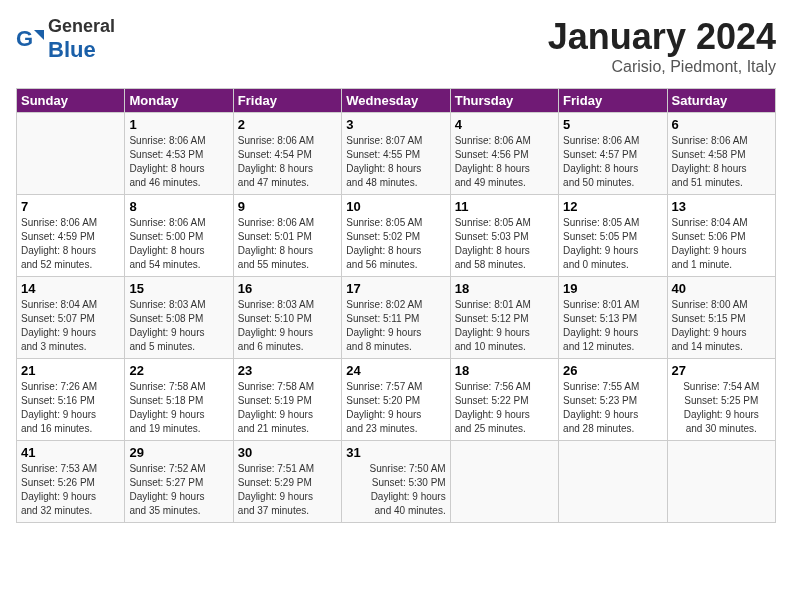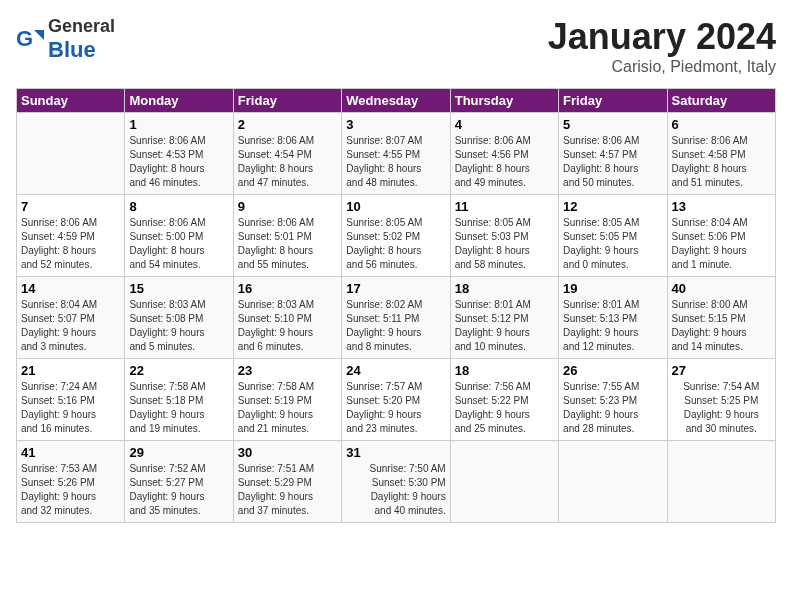--- a/index.html
+++ b/index.html
@@ -254,21 +254,21 @@
           <div class="day-number">40</div>
           <div class="day-info" style="white-space: pre-line;">Sunrise: 8:00 AM
 Sunset: 5:15 PM
 Daylight: 9 hours
 and 14 minutes.</div>
         </td>
       </tr>
       <tr>
         <td>
           <div class="day-number">21</div>
-          <div class="day-info" style="white-space: pre-line;">Sunrise: 7:24 AM
+          <div class="day-info" style="white-space: pre-line;">Sunrise: 7:26 AM
 Sunset: 5:16 PM
 Daylight: 9 hours
 and 16 minutes.</div>
         </td>
         <td>
           <div class="day-number">22</div>
           <div class="day-info" style="white-space: pre-line;">Sunrise: 7:58 AM
 Sunset: 5:18 PM
 Daylight: 9 hours
 and 19 minutes.</div>

